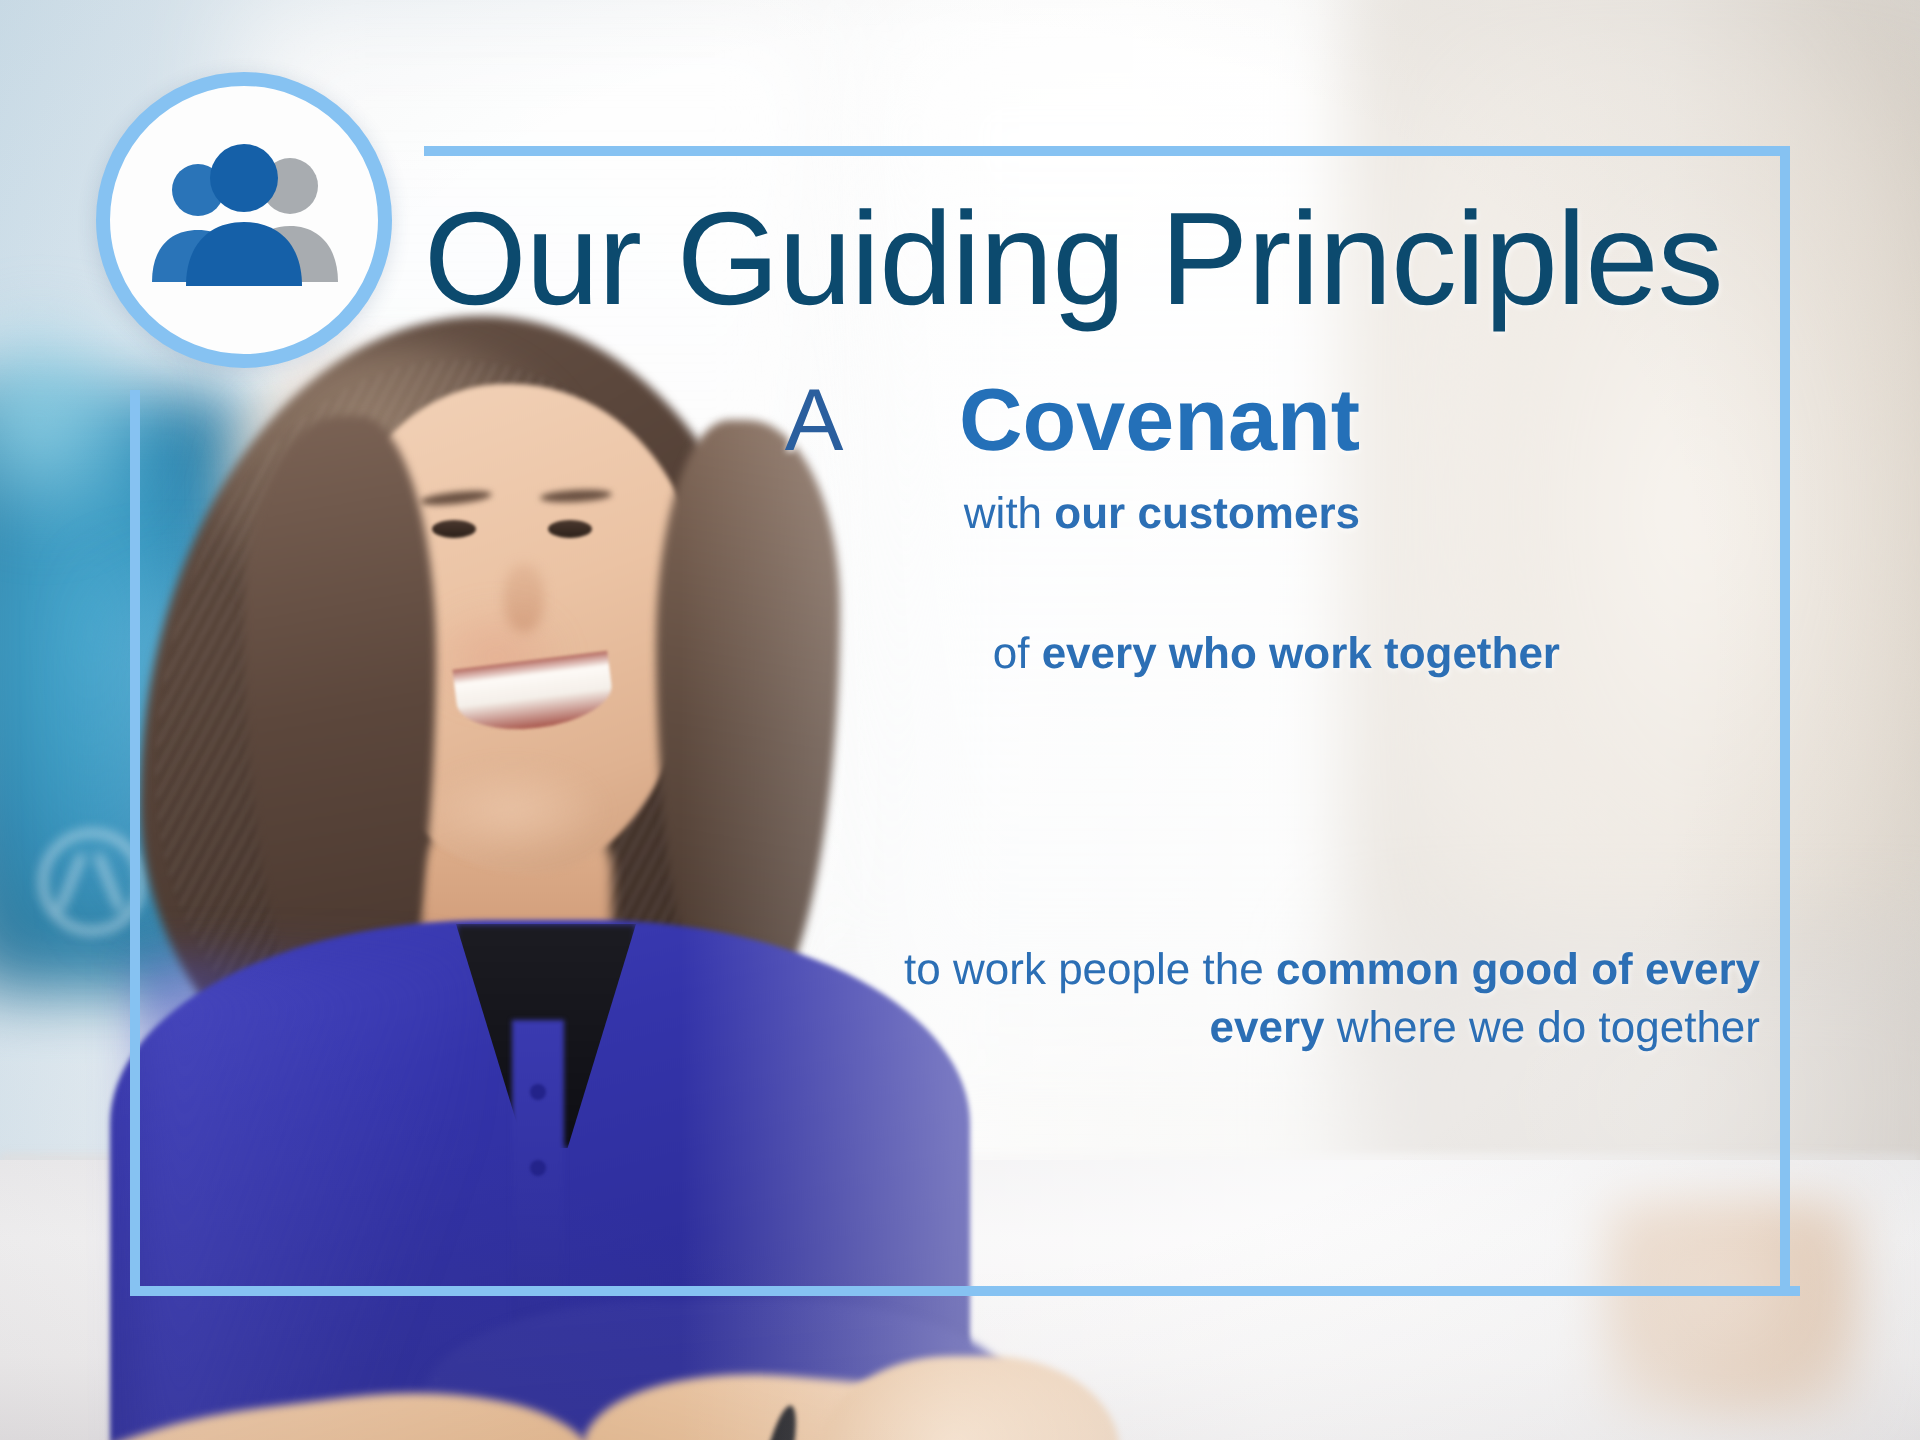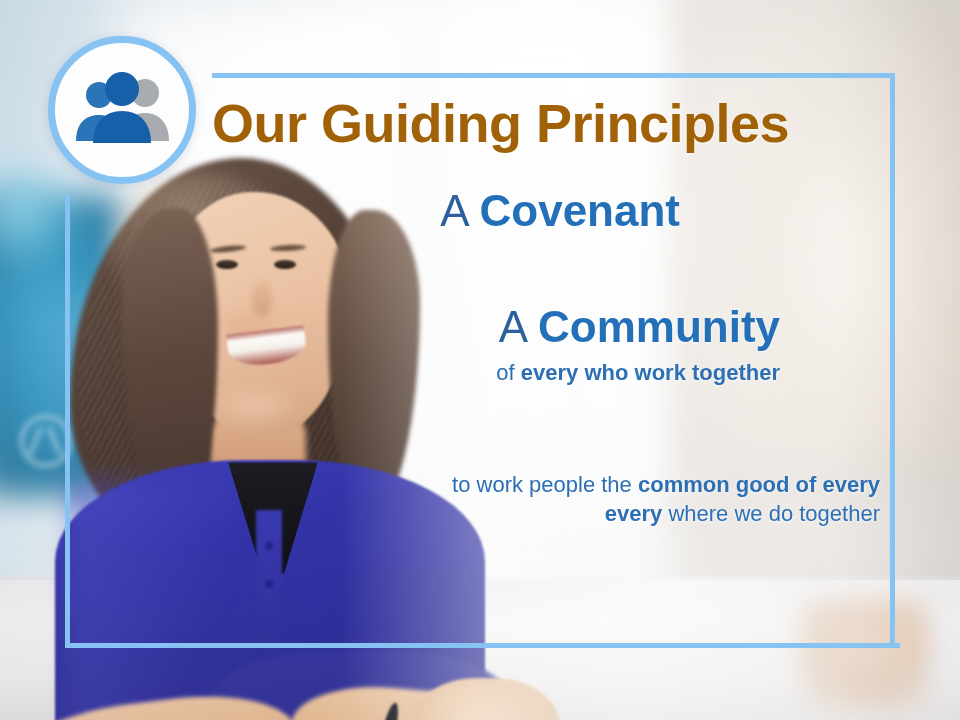--- a/index.html
+++ b/index.html
@@ -165,29 +165,29 @@
 
   
   .badge{position:absolute;left:48px;top:36px;width:148px;height:148px;border-radius:50%;
     background:#fdfdfd;border:7px solid #86c2f2;box-sizing:border-box;
     box-shadow:0 2px 10px rgba(40,70,110,.16);
     display:flex;align-items:center;justify-content:center;}
   .badge svg{display:block;}
 
   
   .title{position:absolute;left:212px;top:96px;width:676px;
-    font-size:54px;font-weight:bold;color:#a16207;letter-spacing:-.5px;
+    font-size:66px;font-weight:normal;color:#0c4a6e;letter-spacing:-.5px;
     line-height:1;white-space:nowrap;
     text-shadow:0 1px 3px rgba(255,255,255,.85);}
 
   .block{position:absolute;text-align:right;}
   .head{font-size:44px;line-height:1.04;white-space:nowrap;
     text-shadow:0 1px 3px rgba(255,255,255,.8);}
   .head .art{font-weight:normal;color:#2b5f9e;}
-  .head .word{font-weight:bold;color:#2470b8;}
+  .head .word{font-weight:bold;color:#2470b8;margin-left:48px;}
   .sub{font-size:22px;line-height:1.34;color:#2c6fb5;margin-top:8px;
     text-shadow:0 1px 3px rgba(255,255,255,.8);}
   .sub b{font-weight:bold;}
 
   #b1{left:280px;top:188px;width:400px;}
   #b2{left:330px;top:304px;width:450px;}
   #b3{left:390px;top:462px;width:490px;}
 </style>
 </head>
 <body>
@@ -269,26 +269,26 @@
       <path d="M24 72 C24 51 36 40 53 40 C70 40 82 51 82 72 Z" fill="#1560a8"></path>
     </svg>
   </div>
 
   <div class="title">Our Guiding Principles</div>
 
   <div class="block" id="b1">
     <div class="head">
       <span class="art">A </span><span class="word">Covenant</span>
     </div>
+    <div class="sub">
+      <span>with </span><b>our customers</b>
+    </div>
   </div>
 
   <div class="block" id="b2">
-    <div class="head">
-      <span class="art">A </span><span class="word">Community</span>
-    </div>
     <div class="sub">
       <span>of </span><b>every who work together</b><br>
     </div>
   </div>
 
   <div class="block" id="b3">
     <div class="sub">
       <span>to work people the </span><b>common good of every every</b><span> where we do together</span>
     </div>
   </div>

